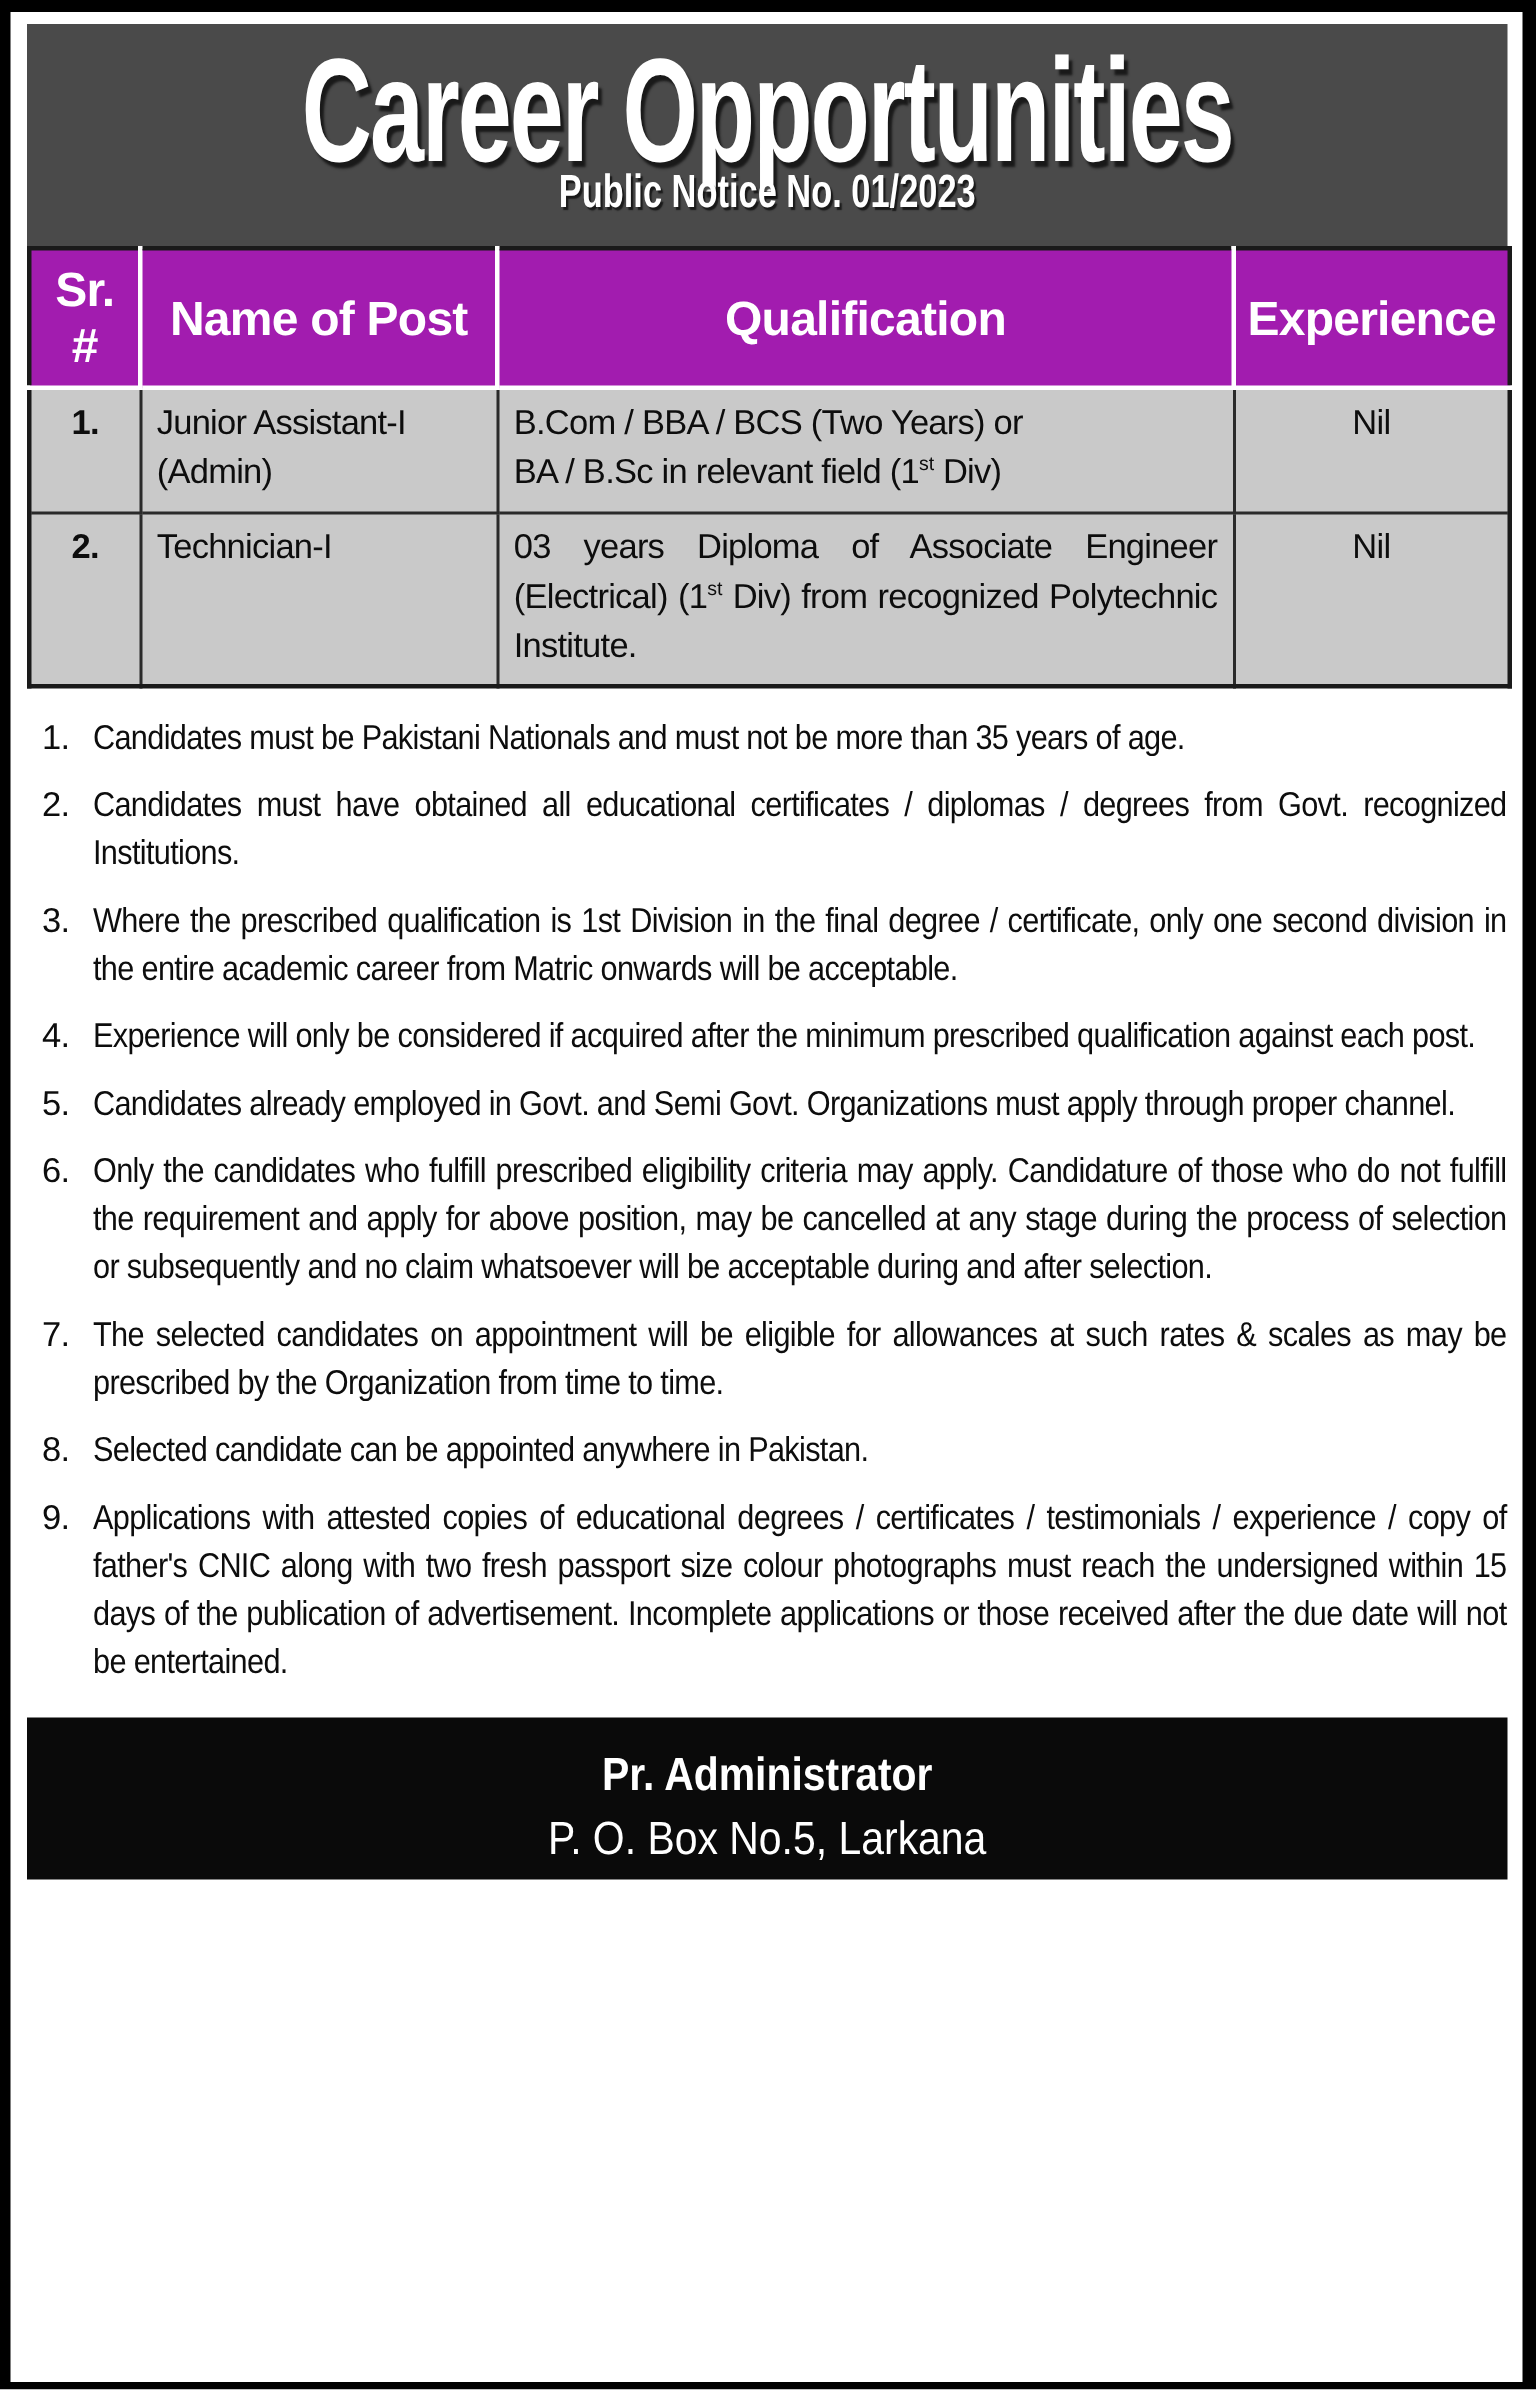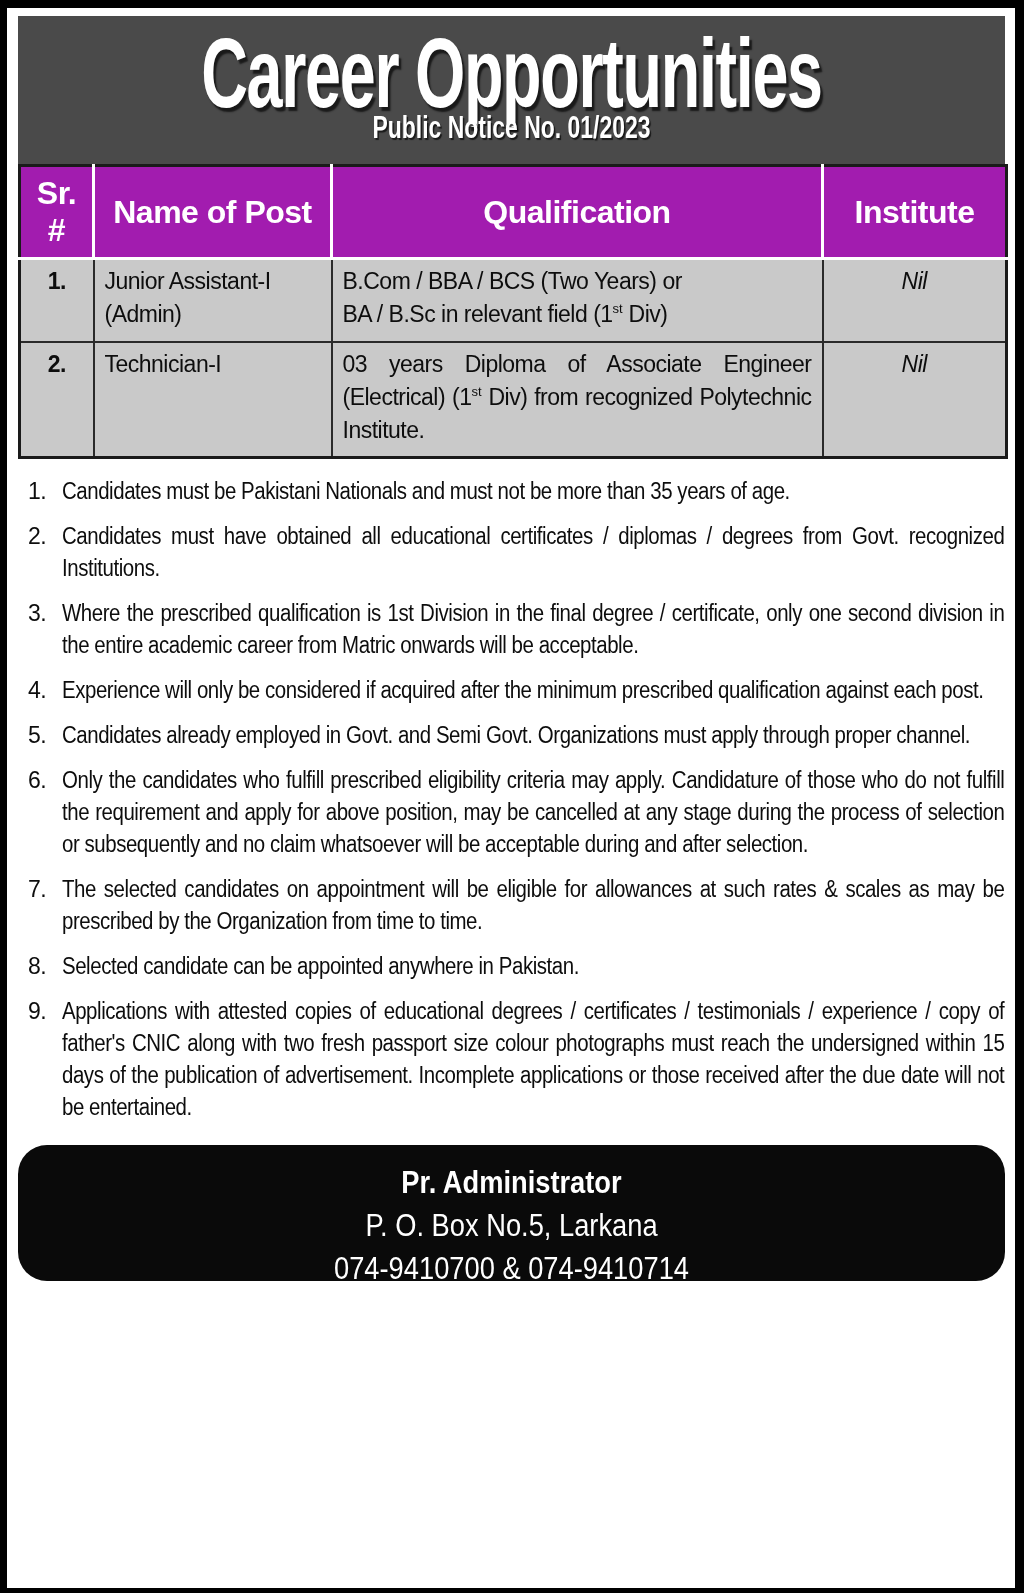--- a/index.html
+++ b/index.html
@@ -100,21 +100,21 @@
     font-size: 23px;
     letter-spacing: -0.5px;
     line-height: 33px;
     padding: 5px 10px 8px 10px;
     vertical-align: top;
   }
   td.sr  { text-align: center; font-weight: bold; }
   td.post { font-weight: normal; margin-left: 24px; }
   td.qual {}
   td.qual-justify { text-align: justify; }
-  td.exp { text-align: center; font-style: italic; }
+  td.exp { text-align: center; }
   tr.row-1 td { height: 68px; }
   tr.row-2 td { height: 100px; }
   sup.st {
     font-size: 13px;
     line-height: 0;
     vertical-align: super;
     letter-spacing: 0;
   }
 
   
@@ -130,25 +130,24 @@
     line-height: 32px;
     box-sizing: border-box;
   }
   .cond .num.pad { padding-left: 10px; }
   .cond .text { flex: 0 0 auto; }
 
   
   .footer-box {
     margin-top: 22px;
     background: #0a0a0a;
-    height: 136px;
+    height: 108px;
     text-align: center;
     color: #fff;
     overflow: hidden;
-    border-radius: 29px;
   }
   .footer-line1 {
     margin-top: 20px;
     font-size: 31px;
     font-weight: bold;
     transform: scaleX(0.88);
     transform-origin: 50% 0;
   }
   .footer-line2, .footer-line3 {
     font-size: 31px;
@@ -175,21 +174,21 @@
       <col style="width:74px">
       <col style="width:238px">
       <col style="width:491px">
       <col style="width:184px">
     </colgroup>
     <thead>
       <tr>
         <th>Sr. #</th>
         <th>Name of Post</th>
         <th>Qualification</th>
-        <th>Institute</th>
+        <th>Experience</th>
       </tr>
     </thead>
     <tbody>
       <tr class="row-1">
         <td class="sr">1.</td>
         <td class="post">Junior Assistant-I (Admin)</td>
         <td class="qual"><span>B.Com / BBA / BCS (Two Years) or</span><br><span>BA / B.Sc in relevant field (1</span><sup class="st">st</sup><span> Div)</span></td>
         <td class="exp">Nil</td>
       </tr>
       <tr class="row-2">

